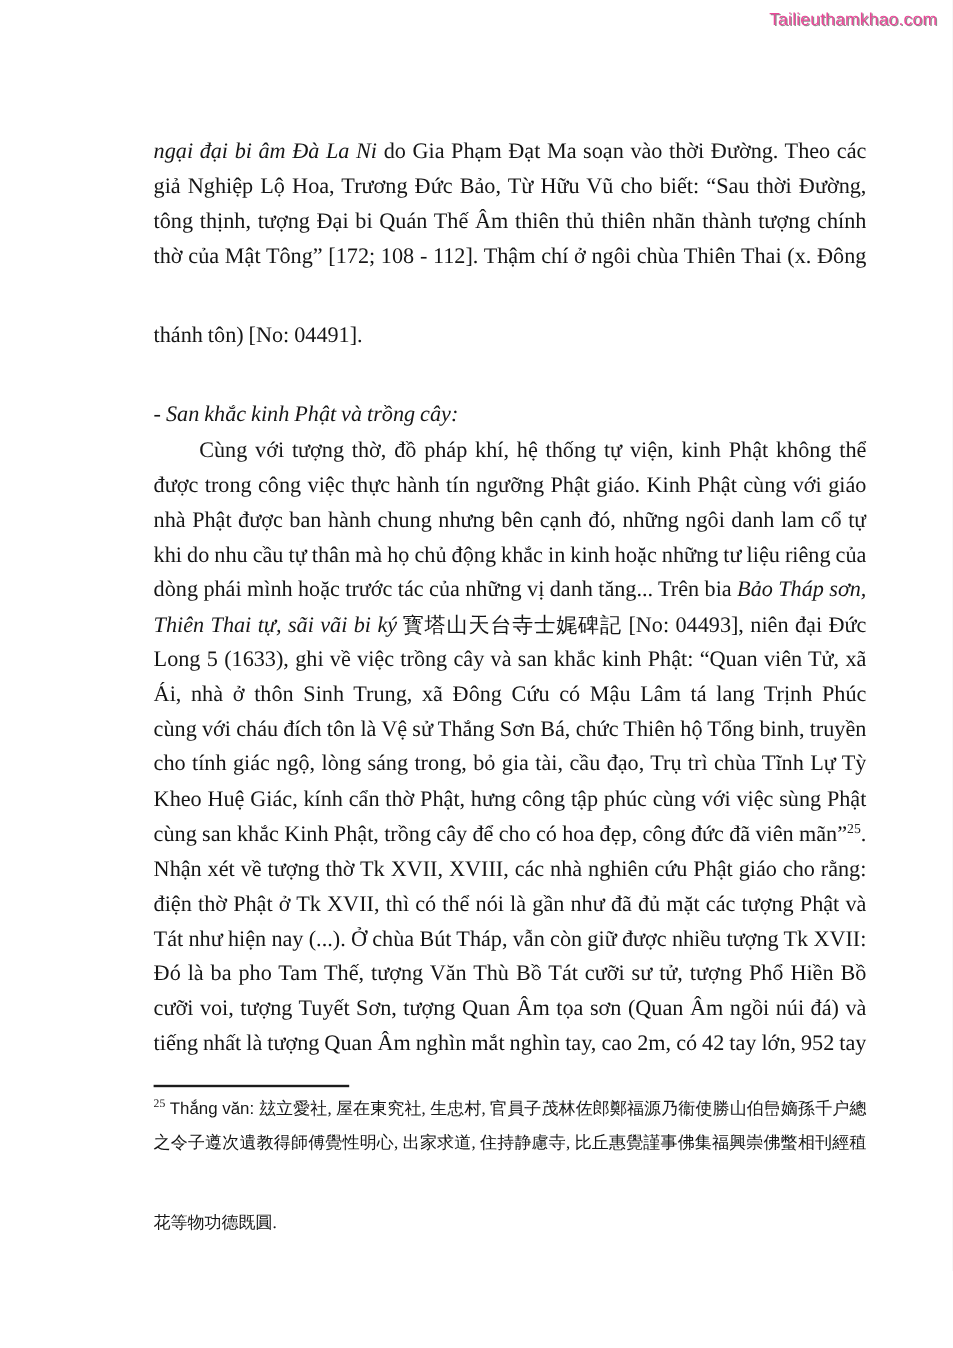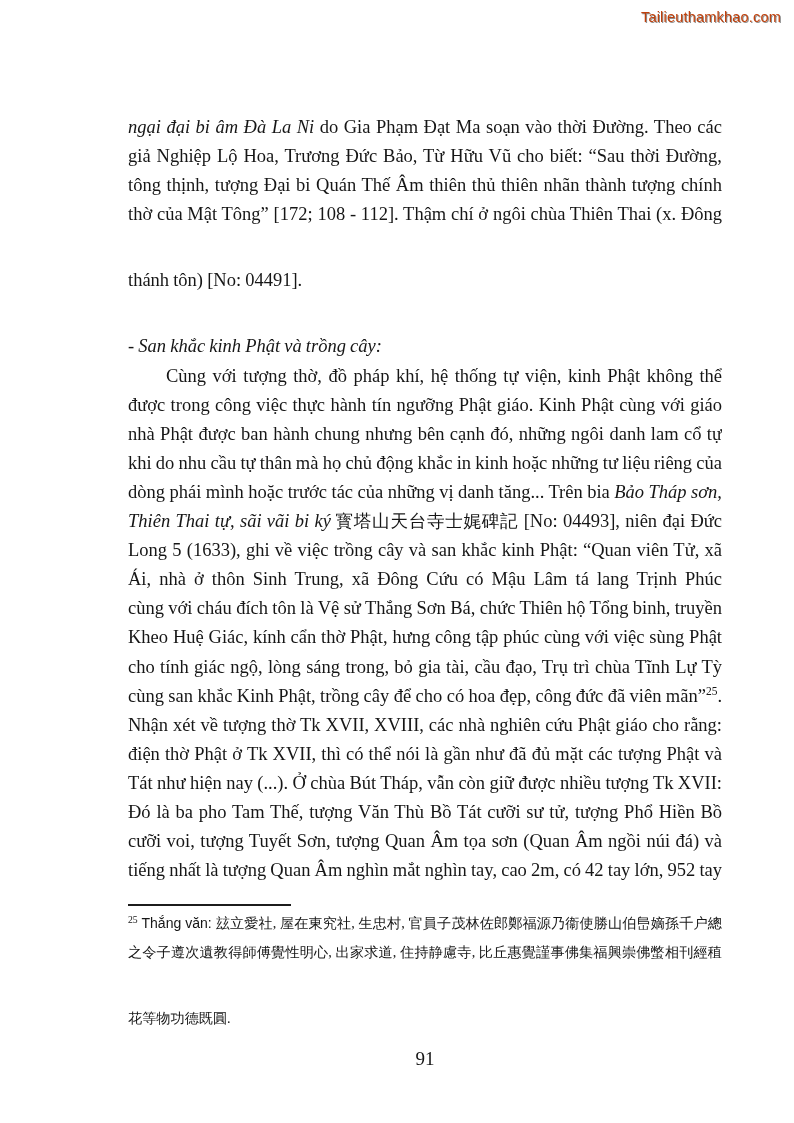--- a/index.html
+++ b/index.html
@@ -10,21 +10,21 @@
     background:#ffffff;
     font-family:"Liberation Serif", serif;
     color:#161616;
     overflow:hidden;
   }
   .watermark {
     position:absolute;
     top:9px; right:13px;
     font-family:"Liberation Sans", sans-serif;
     font-size:14.5px;
-    color:#c2410c;
+    color:#ec4899;
     text-shadow:1px 1px 0 #8f8f8f;
     letter-spacing:0.2px;
   }
   .body-text {
     position:absolute;
     left:128px; top:113px;
     width:594px;
     font-size:18.5px;
     line-height:29.1px;
     word-spacing:-0.5px;
@@ -83,33 +83,32 @@
       <div class="line left"><span class="seg-n">- </span><span class="seg-i">San khắc kinh Phật và trồng cây:</span></div>
       <div class="line indent"><span class="seg-n">Cùng với tượng thờ, đồ pháp khí, hệ thống tự viện, kinh Phật không thể thiếu</span></div>
       <div class="line"><span class="seg-n">được trong công việc thực hành tín ngưỡng Phật giáo. Kinh Phật cùng với giáo lý</span></div>
       <div class="line"><span class="seg-n">nhà Phật được ban hành chung nhưng bên cạnh đó, những ngôi danh lam cổ tự đôi</span></div>
       <div class="line"><span class="seg-n">khi do nhu cầu tự thân mà họ chủ động khắc in kinh hoặc những tư liệu riêng của</span></div>
       <div class="line"><span class="seg-n">dòng phái mình hoặc trước tác của những vị danh tăng... Trên bia </span><span class="seg-i">Bảo Tháp sơn,</span></div>
       <div class="line"><span class="seg-i">Thiên Thai tự, sãi vãi bi ký</span><span class="seg-cjk"> 寳塔山天台寺士娓碑記</span><span class="seg-n"> [No: 04493], niên đại Đức</span></div>
       <div class="line"><span class="seg-n">Long 5 (1633), ghi về việc trồng cây và san khắc kinh Phật: “Quan viên Tử, xã Lập</span></div>
       <div class="line"><span class="seg-n">Ái, nhà ở thôn Sinh Trung, xã Đông Cứu có Mậu Lâm tá lang Trịnh Phúc Nguyên</span></div>
       <div class="line"><span class="seg-n">cùng với cháu đích tôn là Vệ sử Thắng Sơn Bá, chức Thiên hộ Tổng binh, truyền</span></div>
+      <div class="line"><span class="seg-n">cho tính giác ngộ, lòng sáng trong, bỏ gia tài, cầu đạo, Trụ trì chùa Tĩnh Lự Tỳ</span></div>
       <div class="line"><span class="seg-n">Kheo Huệ Giác, kính cẩn thờ Phật, hưng công tập phúc cùng với việc sùng Phật</span></div>
-      <div class="line"><span class="seg-n">cho tính giác ngộ, lòng sáng trong, bỏ gia tài, cầu đạo, Trụ trì chùa Tĩnh Lự Tỳ</span></div>
       <div class="line"><span class="seg-n">cùng san khắc Kinh Phật, trồng cây để cho có hoa đẹp, công đức đã viên mãn”</span><span class="seg-sup">25</span><span class="seg-n">.</span></div>
       <div class="line"><span class="seg-n">Nhận xét về tượng thờ Tk XVII, XVIII, các nhà nghiên cứu Phật giáo cho rằng: “Về</span></div>
       <div class="line"><span class="seg-n">điện thờ Phật ở Tk XVII, thì có thể nói là gần như đã đủ mặt các tượng Phật và Bồ</span></div>
       <div class="line"><span class="seg-n">Tát như hiện nay (...). Ở chùa Bút Tháp, vẫn còn giữ được nhiều tượng Tk XVII:</span></div>
       <div class="line"><span class="seg-n">Đó là ba pho Tam Thế, tượng Văn Thù Bồ Tát cưỡi sư tử, tượng Phổ Hiền Bồ Tát</span></div>
       <div class="line"><span class="seg-n">cưỡi voi, tượng Tuyết Sơn, tượng Quan Âm tọa sơn (Quan Âm ngồi núi đá) và nổi</span></div>
       <div class="line"><span class="seg-n">tiếng nhất là tượng Quan Âm nghìn mắt nghìn tay, cao 2m, có 42 tay lớn, 952 tay</span></div>
     </div>
 
   <div class="footnote-rule"></div>
 
   <div class="footnote" id="footnote-lines">
       <div class="line"><span class="seg-sup">25</span><span class="seg-sans"> Thắng văn: </span><span class="seg-cjk">玆立愛社, 屋在東究社, 生忠村, 官員子茂林佐郎鄭福源乃衞使勝山伯峊嫡孫千户總兵</span></div>
       <div class="line"><span class="seg-cjk">之令子遵次遺教得師傅覺性明心, 出家求道, 住持静慮寺, 比丘惠覺謹事佛集福興崇佛蟞相刊經稙木生</span></div>
       <div class="line left"><span class="seg-cjk">花等物功德既圓.</span></div>
     </div>
 
-  <div class="page-number">91</div>
 </div>
 
 </body></html>

